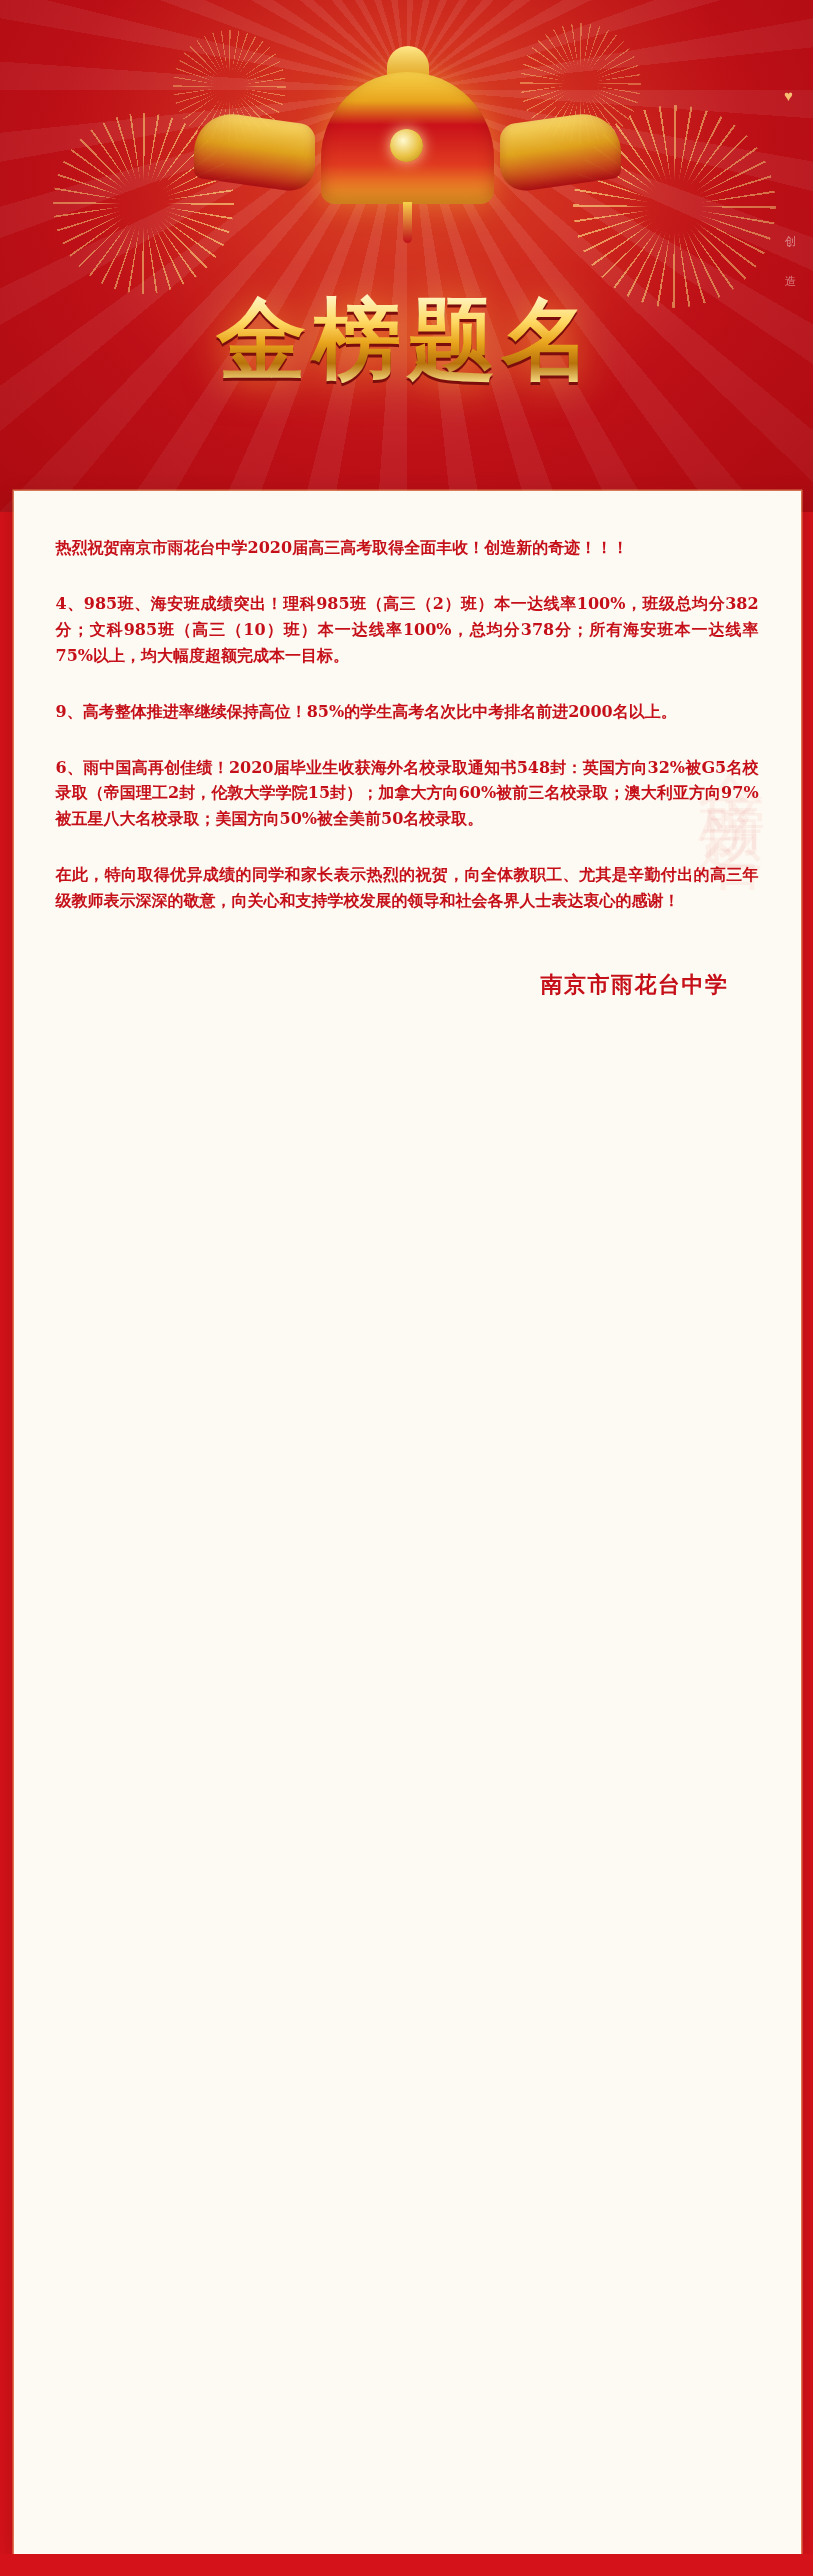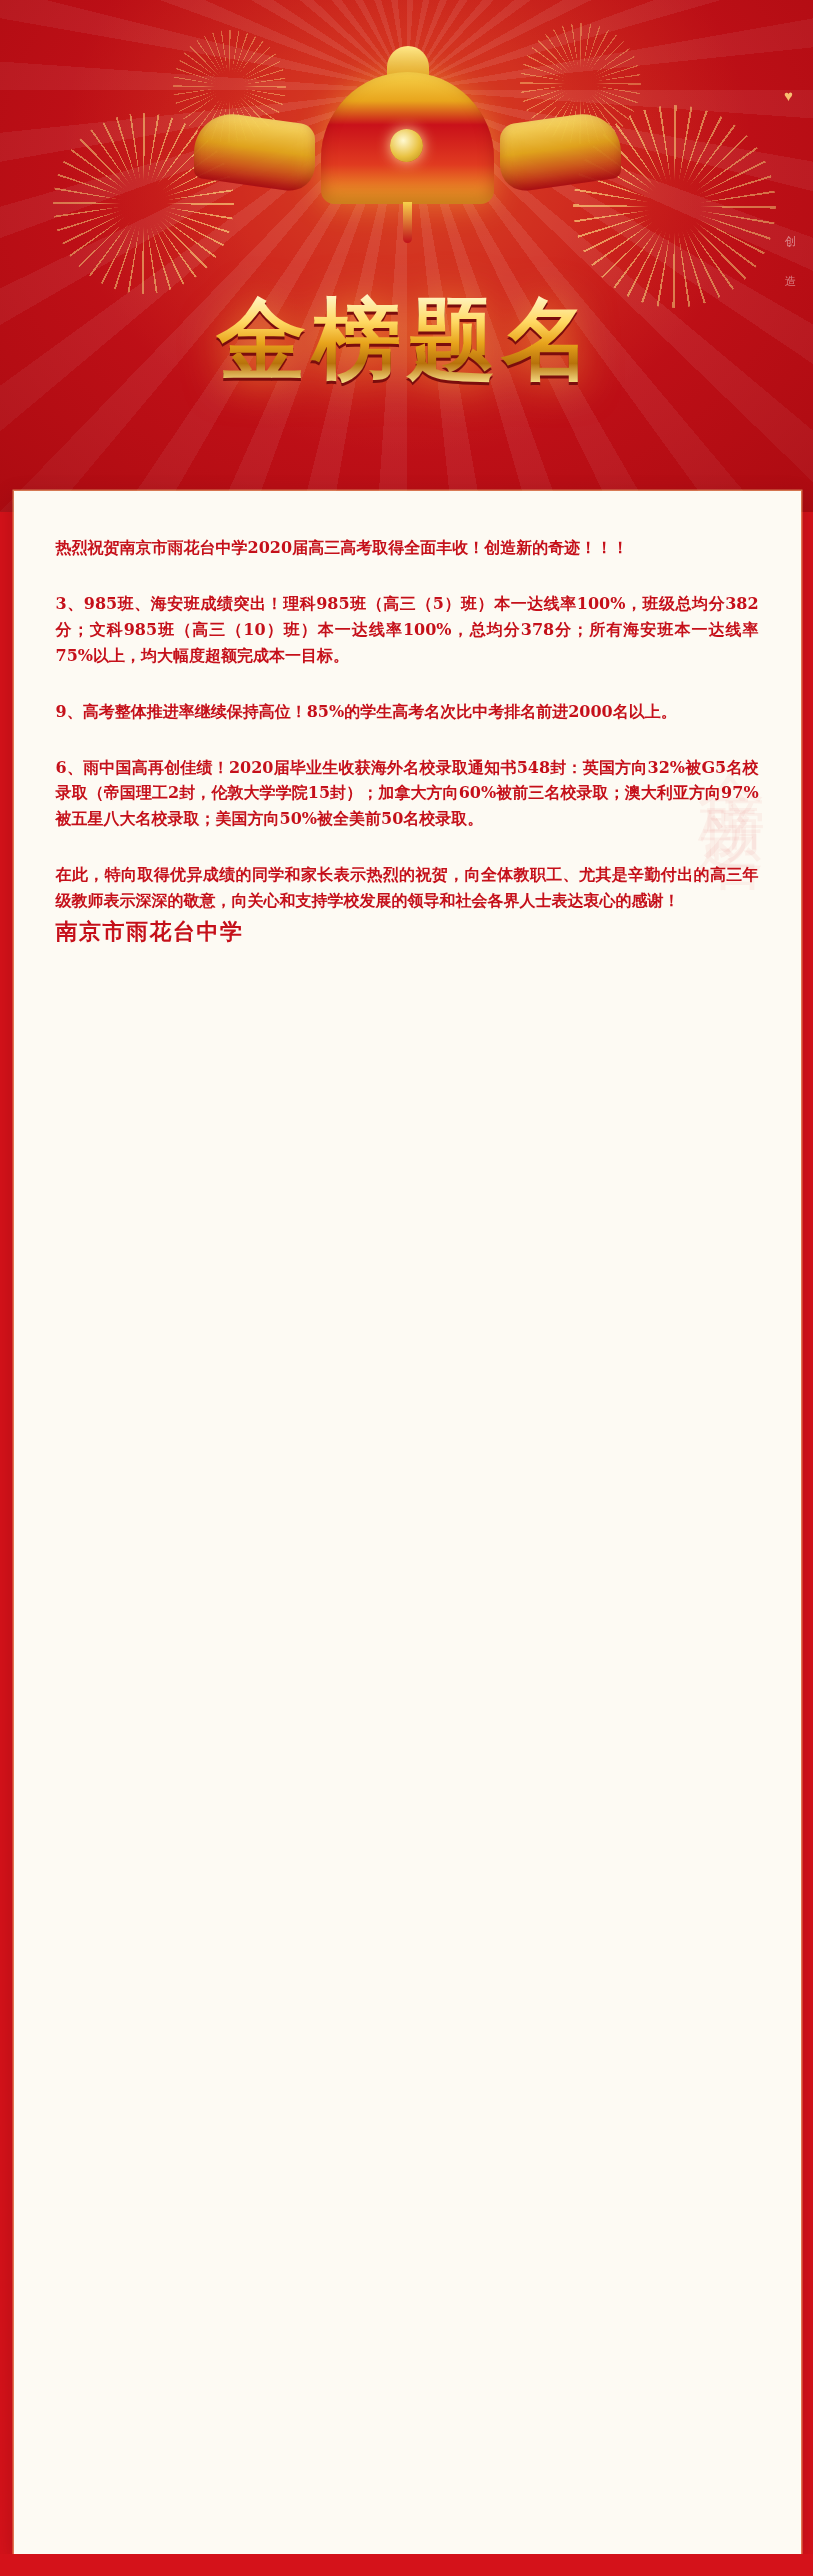--- a/index.html
+++ b/index.html
@@ -205,20 +205,22 @@
     font-family: "DejaVu Serif", "Liberation Serif", serif;
     font-size: 16px;
     line-height: 1.62;
     color: #c5101a;
     font-weight: 700;
     text-align: justify;
     text-justify: inter-ideograph;
   }
   p.para:last-of-type { margin-bottom: 0; }
   .signature {
+    margin-top: 53px;
+    text-align: right;
     font-family: "DejaVu Serif", "Liberation Serif", serif;
     font-size: 22px;
     font-weight: 700;
     color: #c5101a;
     line-height: 1.6;
     padding-right: 30px;
   }
   .sig-line { display: block; letter-spacing: 1.5px; }
 
   
@@ -260,21 +262,21 @@
     <div class="title-wrap">
       <div class="title-main">金榜题名</div>
     </div>
   </div>
 
   <div class="card">
     <div class="card-inner">
       <div class="watermark">金榜题名</div>
 
       <p class="para">热烈祝贺南京市雨花台中学2020届高三高考取得全面丰收！创造新的奇迹！！！</p>
-      <p class="para">3、985班、海安班成绩突出！理科985班（高三（5）班）本一达线率100%，班级总均分382分；文科985班（高三（10）班）本一达线率100%，总均分378分；所有海安班本一达线率75%以上，均大幅度超额完成本一目标。</p>
+      <p class="para">4、985班、海安班成绩突出！理科985班（高三（2）班）本一达线率100%，班级总均分382分；文科985班（高三（10）班）本一达线率100%，总均分378分；所有海安班本一达线率75%以上，均大幅度超额完成本一目标。</p>
       <p class="para">9、高考整体推进率继续保持高位！85%的学生高考名次比中考排名前进2000名以上。</p>
       <p class="para">6、雨中国高再创佳绩！2020届毕业生收获海外名校录取通知书548封：英国方向32%被G5名校录取（帝国理工2封，伦敦大学学院15封）；加拿大方向60%被前三名校录取；澳大利亚方向97%被五星八大名校录取；美国方向50%被全美前50名校录取。</p>
       <p class="para">在此，特向取得优异成绩的同学和家长表示热烈的祝贺，向全体教职工、尤其是辛勤付出的高三年级教师表示深深的敬意，向关心和支持学校发展的领导和社会各界人士表达衷心的感谢！</p>
 
       <div class="signature">
         <span class="sig-line">南京市雨花台中学</span>
       </div>
     </div>
   </div>
 

